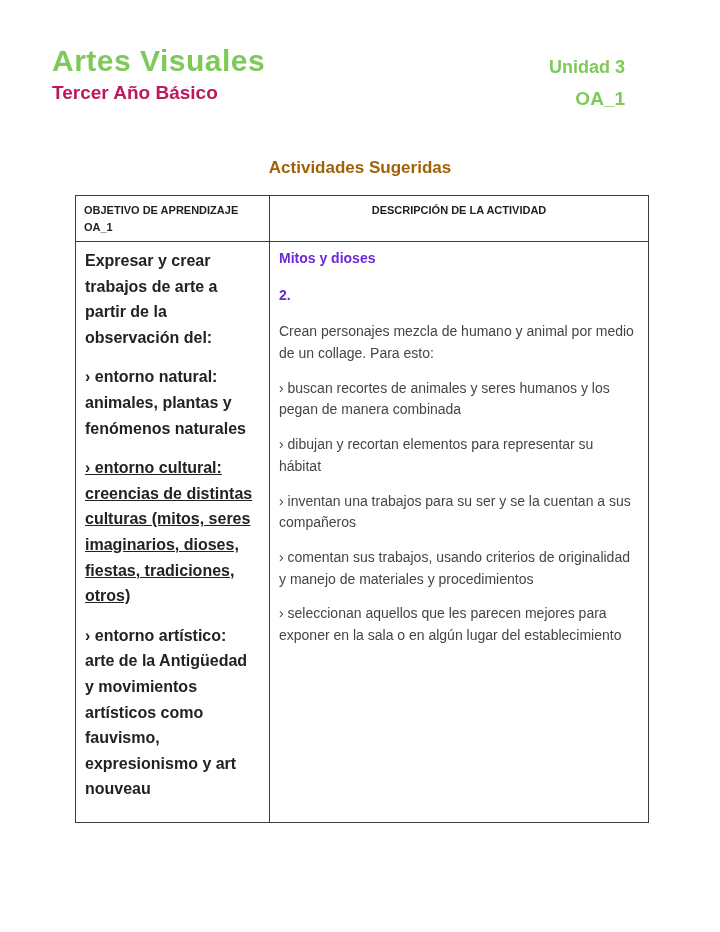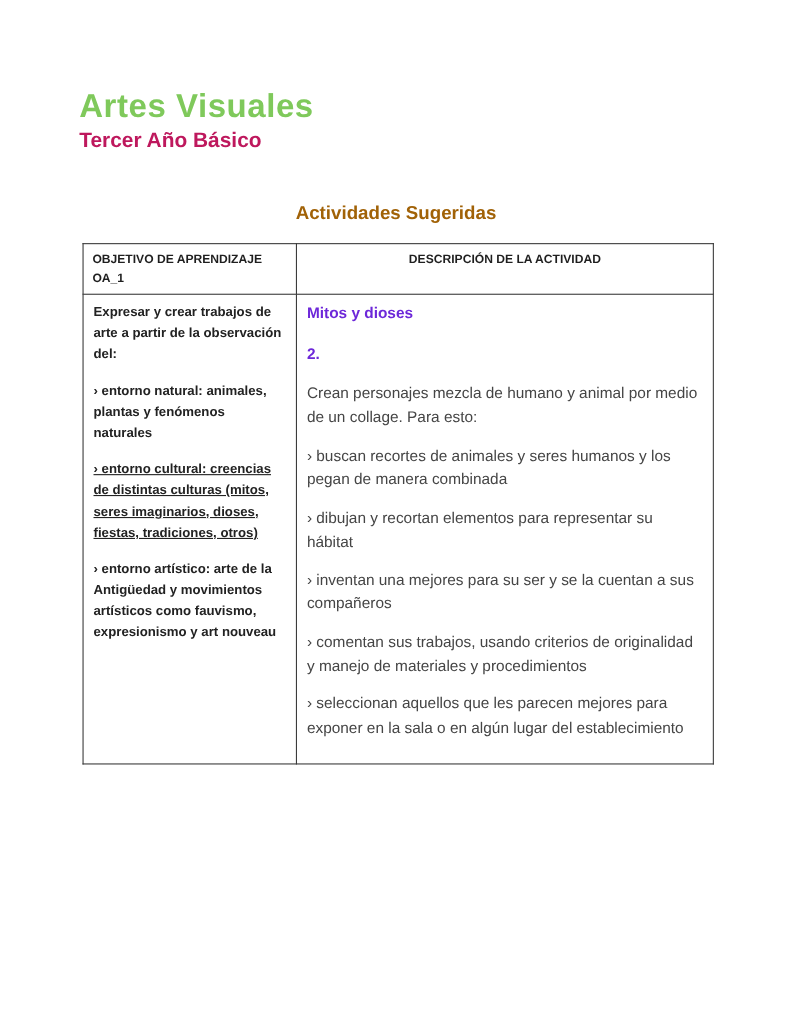--- a/index.html
+++ b/index.html
@@ -10,22 +10,21 @@
     position: relative;
     overflow: hidden;
   }
   .page { width: 720px; height: 932px; background: #ffffff; }
 
   
   .doc-header {
     display: flex;
     justify-content: space-between;
     align-items: flex-start;
-    padding: 44px 95px 0 72px;
-    margin-top: 36px;
+    padding: 44px 95px 0 52px;
   }
   .course-title {
     font-size: 30px;
     font-weight: bold;
     color: #7FC95B;
     line-height: 1.1;
     letter-spacing: 0.5px;
   }
   .grade-subtitle {
     font-size: 19px;
@@ -75,21 +74,21 @@
     height: 46px;
     line-height: 1.5;
   }
   th.col-obj { text-align: left; }
   th.col-desc { text-align: center; }
   table.activities td {
     height: 427px;
     padding: 6px 9px;
   }
   .obj-cell {
-    font-size: 12px;
+    font-size: 16px;
     font-weight: bold;
     color: #222222;
     line-height: 1.6;
   }
   .obj-cell p { margin-bottom: 14px; }
   .obj-cell p.underlined { text-decoration: underline; }
   .desc-cell {
     font-size: 14px;
     color: #454545;
     line-height: 1.55;
@@ -99,20 +98,24 @@
 </style>
 </head>
 <body>
 
 <div class="page">
 
   <header class="doc-header">
     <div class="header-left">
       <div class="course-title">Artes Visuales</div>
       <div class="grade-subtitle">Tercer Año Básico</div>
+    </div>
+    <div class="header-right">
+      <div class="unit-label">Unidad 3</div>
+      <div class="oa-label">OA_1</div>
     </div>
   </header>
 
   <div class="section-title">Actividades Sugeridas</div>
 
   <table class="activities">
     <thead>
       <tr>
         <th class="col-obj">OBJETIVO DE APRENDIZAJE OA_1</th>
         <th class="col-desc">DESCRIPCIÓN DE LA ACTIVIDAD</th>
@@ -125,21 +128,21 @@
           <p>› entorno natural: animales, plantas y fenómenos naturales</p>
           <p class="underlined">› entorno cultural: creencias de distintas culturas (mitos, seres imaginarios, dioses, fiestas, tradiciones, otros)</p>
           <p>› entorno artístico: arte de la Antigüedad y movimientos artísticos como fauvismo, expresionismo y art nouveau</p>
         </td>
         <td class="desc-cell">
           <p class="bold">Mitos y dioses</p>
           <p class="bold">2.</p>
           <p>Crean personajes mezcla de humano y animal por medio de un collage. Para esto:</p>
           <p>› buscan recortes de animales y seres humanos y los pegan de manera combinada</p>
           <p>› dibujan y recortan elementos para representar su hábitat</p>
-          <p>› inventan una mejores para su ser y se la cuentan a sus compañeros</p>
+          <p>› inventan una trabajos para su ser y se la cuentan a sus compañeros</p>
           <p>› comentan sus trabajos, usando criterios de originalidad y manejo de materiales y procedimientos</p>
           <p>› seleccionan aquellos que les parecen mejores para exponer en la sala o en algún lugar del establecimiento</p>
         </td>
       </tr>
     </tbody>
   </table>
 
 </div>
 
 </body></html>

